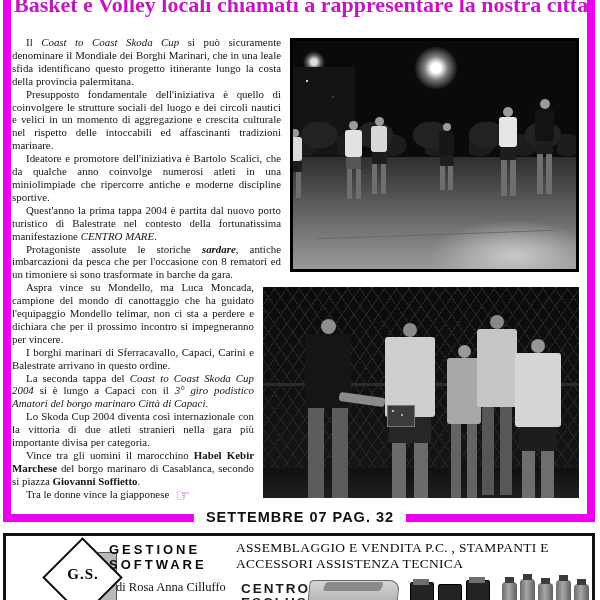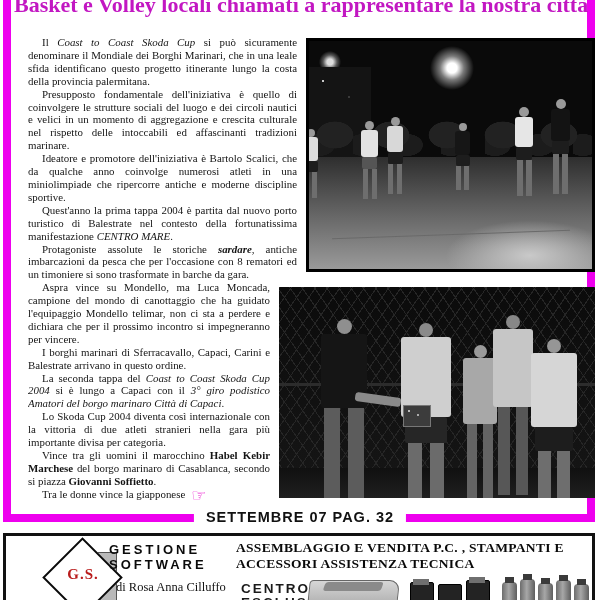--- a/index.html
+++ b/index.html
@@ -8,21 +8,21 @@
   
   .frame-v{position:absolute;top:0;width:8px;height:522px;background:#ee00ee;}
   .frame-left{left:3px;}
   .frame-right{left:587px;}
   .frame-bottom{position:absolute;left:3px;top:514px;width:592px;height:8px;background:#ee00ee;}
   
   .headline{position:absolute;top:-8px;left:14px;width:572px;text-align:center;
             font-weight:bold;font-size:22px;line-height:26px;color:#c217c2;
             font-family:"Liberation Serif",serif;white-space:nowrap;}
   
-  .article{position:absolute;left:28px;top:36px;width:567px;height:476px;overflow:hidden;
+  .article{position:absolute;left:12px;top:36px;width:567px;height:476px;overflow:hidden;
            font-size:10.9px;line-height:12.9px;text-align:justify;color:#141414;}
   .article p{margin:0;text-indent:14px;}
   .it{font-style:italic;}
   .bd{font-weight:bold;}
   .manicule{color:#ea1fd0;font-size:17px;line-height:10px;vertical-align:-3px;
             font-family:"DejaVu Sans",sans-serif;margin-left:6px;}
   
   .photo{position:relative;overflow:hidden;background:#0a0a0a;}
   .photo1{float:right;width:283px;height:228px;border:3px solid #000;margin:2px 0 12px 9px;}
   .photo2{float:right;clear:right;width:316px;height:211px;margin:3px 0 8px 9px;background:#0d0d0d;}
@@ -58,25 +58,25 @@
                 background:#fff;padding:0 12px;font-family:"Liberation Sans",sans-serif;
                 font-weight:bold;font-size:14.5px;line-height:24px;letter-spacing:1px;color:#111;
                 white-space:nowrap;}
   
   .ad-box{position:absolute;left:3px;top:533px;width:586px;height:80px;border:3px solid #111;background:#fff;}
   .gs-logo{position:absolute;left:28px;top:8px;width:110px;height:70px;}
   .gs-square{position:absolute;left:35px;top:8px;width:46px;height:48px;background:#b9b9b9;border:1px solid #555;}
   .gs-diamond{position:absolute;left:20px;top:5px;width:53px;height:53px;background:#fff;
               border:2.5px solid #0a0a0a;transform:rotate(45deg);}
   .gs-initials{position:absolute;left:20px;top:22px;width:58px;text-align:center;
-               font-weight:bold;font-size:15px;letter-spacing:1px;color:#b91c1c;}
+               font-weight:bold;font-size:15px;letter-spacing:1px;color:#000000;}
   .gs-name{position:absolute;left:103px;top:6px;font-family:"Liberation Sans",sans-serif;
            font-weight:900;font-size:13px;line-height:15px;letter-spacing:3px;color:#0a0a0a;}
   .gs-sub{position:absolute;left:110px;top:44px;font-size:12.5px;color:#111;white-space:nowrap;}
-  .ad-heading{position:absolute;left:230px;top:4px;font-weight:bold;font-size:13.5px;
+  .ad-heading{position:absolute;left:230px;top:4px;font-weight:normal;font-size:13.5px;
               line-height:15.5px;color:#0a0a0a;letter-spacing:0.3px;white-space:nowrap;}
   .centro{position:absolute;left:235px;top:46px;font-family:"Liberation Sans",sans-serif;
           font-size:13.5px;line-height:14px;letter-spacing:2px;color:#1a1a1a;font-weight:bold;}
   .ad-art{position:absolute;left:300px;top:38px;width:280px;height:42px;}
   .printer-body{position:absolute;left:2px;top:6px;width:88px;height:34px;background:linear-gradient(#d6d6d6,#9f9f9f);
                 border:1px solid #666;border-radius:4px 10px 3px 3px;transform:skewX(-6deg);}
   .printer-top{position:absolute;left:14px;top:1px;width:58px;height:9px;background:#8a8a8a;border-radius:3px;transform:skewX(-14deg);}
   .cart{position:absolute;width:22px;height:27px;background:#232323;border:1px solid #000;border-radius:2px;}
   .cart-top{position:absolute;left:2px;top:-4px;width:16px;height:6px;background:#6f6f6f;}
   .bottle{position:absolute;width:15px;height:29px;background:linear-gradient(90deg,#6c6c6c,#a7a7a7 45%,#5e5e5e);

